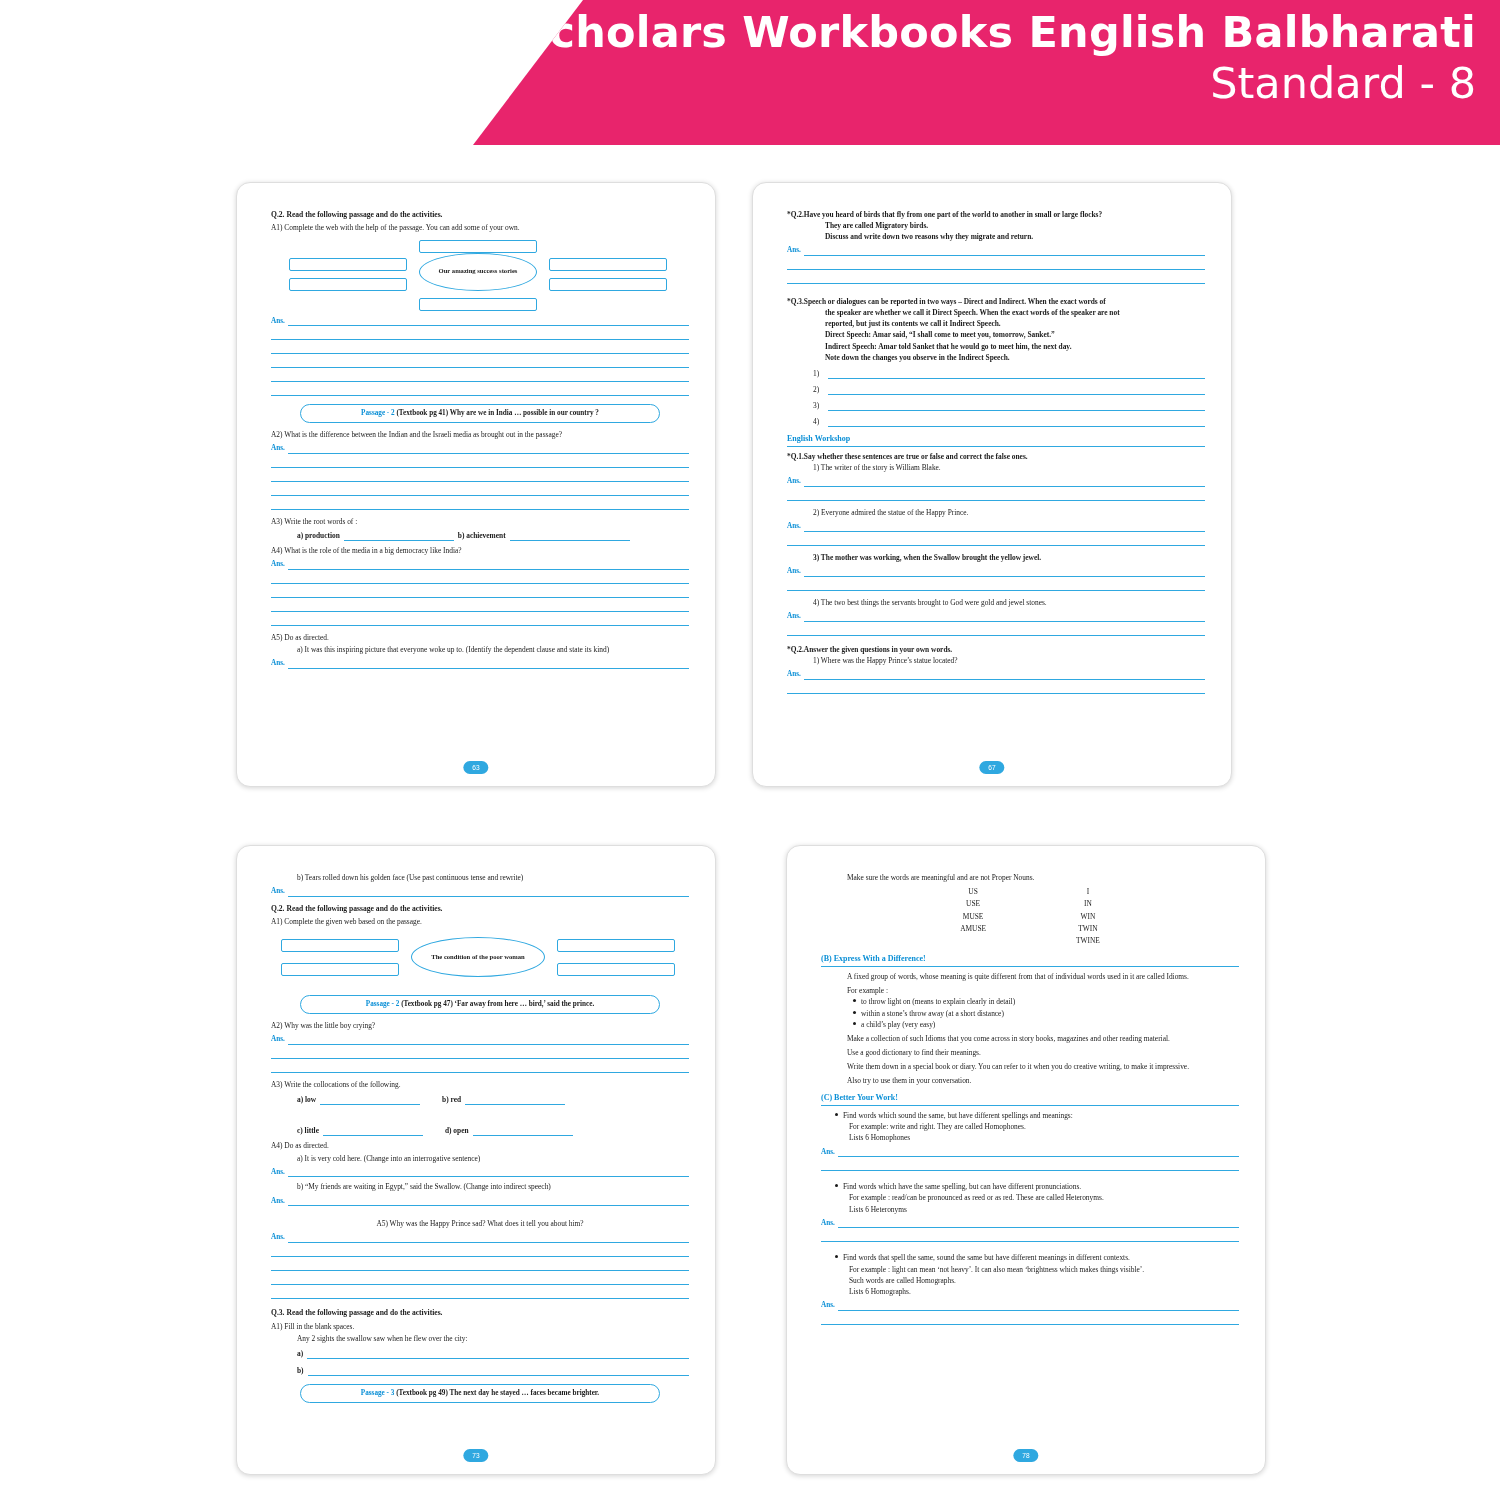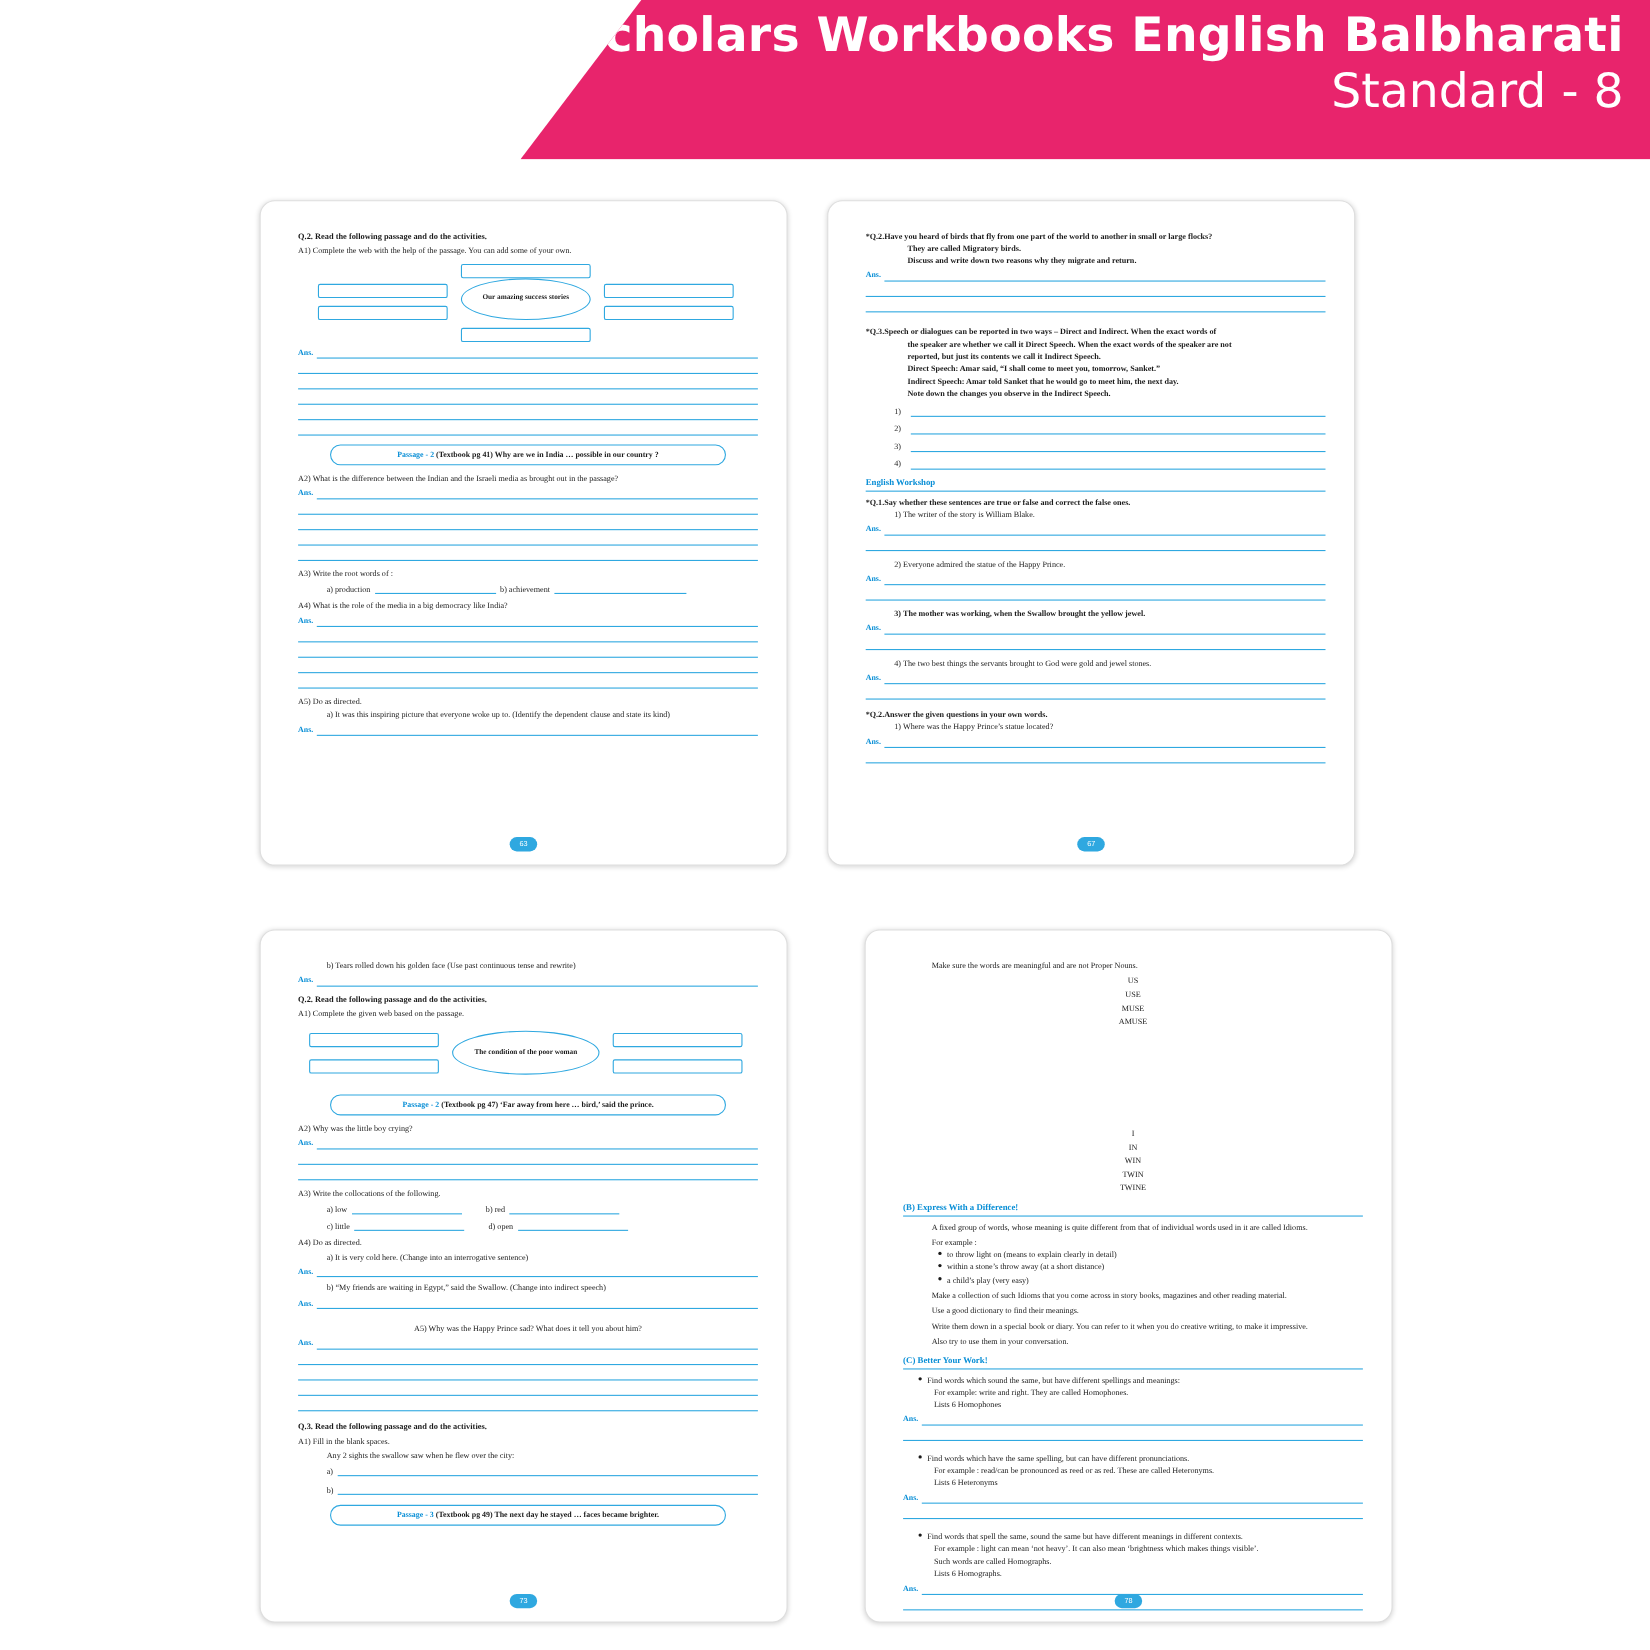--- a/index.html
+++ b/index.html
@@ -35,21 +35,21 @@
   #sheet-4{left:786px;top:845px;width:480px;height:630px;}
 
   .inner{padding:26px 26px 10px 34px;font-size:7.4px;line-height:1.5;position:relative;height:100%;box-sizing:border-box;}
 
   .b{font-weight:700;}
   .qhead{font-weight:700;font-size:7.6px;margin-bottom:2px;}
   .qsub{margin:1px 0 1px 0;}
   .indent1{margin-left:14px;}
   .indent2{margin-left:26px;}
   .indent3{margin-left:38px;}
-  .row{display:flex;gap:4px;}
+  .row{display:flex;align-items:flex-end;gap:4px;font-weight:bold;}
   .ansrow{display:flex;align-items:flex-end;gap:3px;margin-top:3px;}
   .ans{color:#0a8fd6;font-weight:700;font-size:7.2px;white-space:nowrap;}
   .rule{flex:1;border-bottom:1px solid #2fa8e0;height:9px;}
   .rline{border-bottom:1px solid #2fa8e0;height:11px;margin-top:2px;}
 
   
   .web{position:relative;height:72px;margin:6px 0 4px 0;}
   .wbox{position:absolute;border:1px solid #2fa8e0;height:13px;box-sizing:border-box;border-radius:2px;}
   .wcenter{position:absolute;border:1px solid #2fa8e0;border-radius:50%;
     display:flex;align-items:center;justify-content:center;text-align:center;
@@ -64,21 +64,21 @@
 
   .pagenum{
     position:absolute;bottom:12px;left:50%;transform:translateX(-50%);
     background:#2fa8e0;color:#fff;border-radius:9px;
     font-family:"Liberation Sans",sans-serif;font-size:6.6px;
     padding:1.5px 9px;
   }
   .sechead{color:#0a8fd6;font-weight:700;font-size:8px;border-bottom:1px solid #2fa8e0;padding-bottom:1px;margin:6px 0 4px 0;}
   .numlist div{display:flex;align-items:flex-end;gap:5px;margin-top:5px;}
   .numlist .n{width:10px;}
-  .wordcols{display:flex;justify-content:flex-end;gap:90px;margin:3px 0 6px 0;text-align:center;flex-direction:column;}
+  .wordcols{display:flex;justify-content:center;gap:90px;margin:3px 0 6px 0;text-align:center;}
   .wordcols div{line-height:1.65;}
   .dot{display:inline-block;width:3px;height:3px;background:#1a1a1a;border-radius:50%;vertical-align:2px;margin-right:5px;}
   .subbul{margin-left:32px;}
 </style>
 </head>
 <body>
 
 <div class="banner">
   <div class="banner-line1">Scholars Workbooks English Balbharati</div>
   <div class="banner-line2">Standard - 8</div>
@@ -266,21 +266,21 @@
     <div class="rline"></div>
     <div class="rline"></div>
 
     <div class="qsub" style="margin-top:6px;">A3)  Write the collocations of the following.</div>
     <div class="row indent2" style="margin-top:4px;">
       <span>a)   low</span>
       <span class="rule" style="max-width:100px;"></span>
       <span style="margin-left:18px;">b)   red</span>
       <span class="rule" style="max-width:100px;"></span>
     </div>
-    <div class="row indent2" style="margin-top:4px;">
+    <div class="row indent2" style="margin-top:20px;">
       <span>c)   little</span>
       <span class="rule" style="max-width:100px;"></span>
       <span style="margin-left:18px;">d)   open</span>
       <span class="rule" style="max-width:100px;"></span>
     </div>
 
     <div class="qsub" style="margin-top:4px;">A4)  Do as directed.</div>
     <div class="qsub indent2">a)   It is very cold here. (Change into an interrogative sentence)</div>
     <div class="ansrow">
       <span class="ans">Ans.</span>

